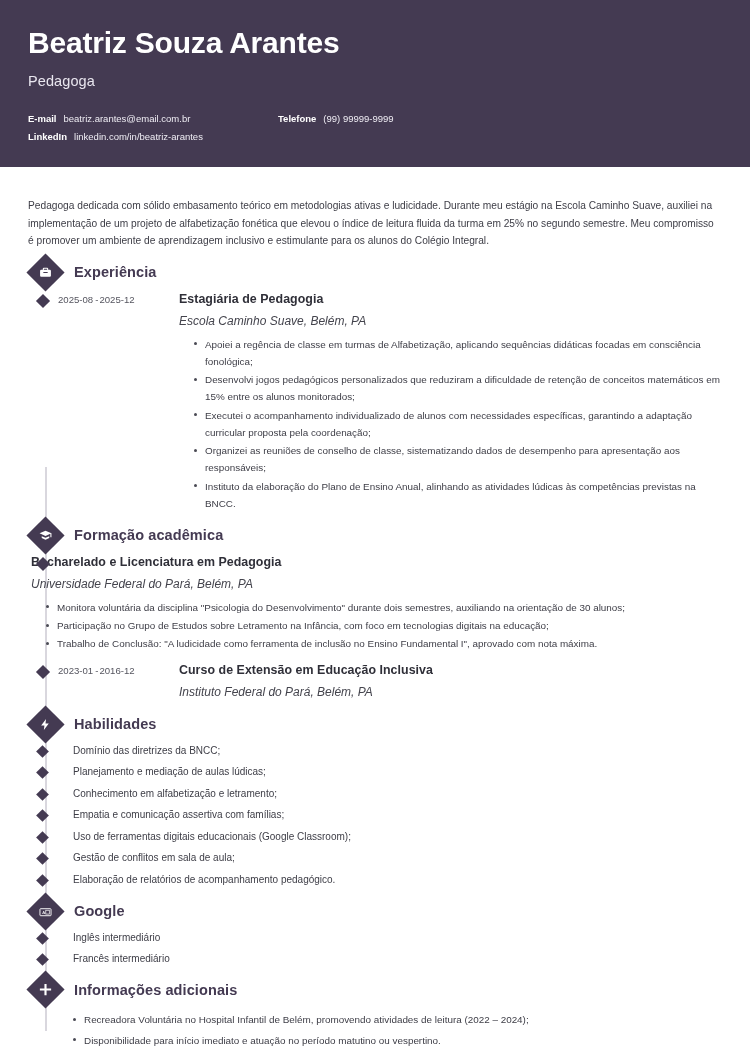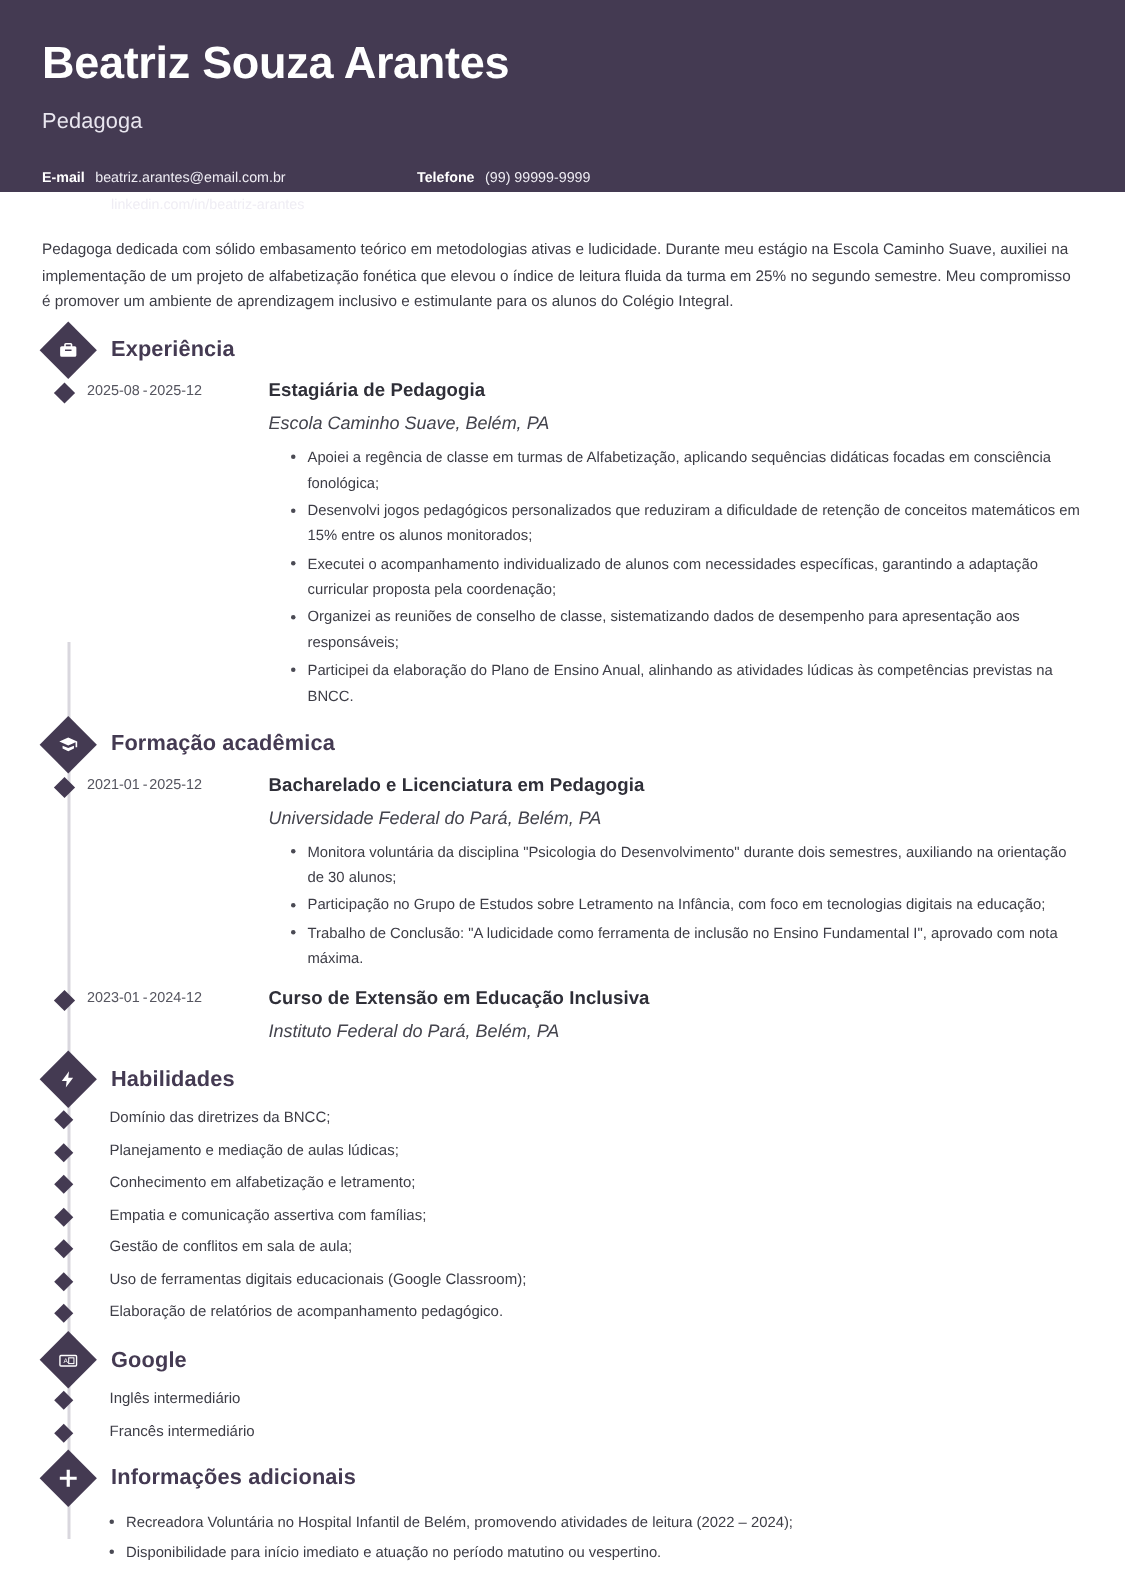--- a/index.html
+++ b/index.html
@@ -11,21 +11,21 @@
     font-family: "Liberation Sans", sans-serif;
     color: #3d3d46;
     overflow: hidden;
   }
 
   
   .header {
     background: #443a52;
     padding: 26px 28px 38px 28px;
     color: #ffffff;
-    height: 128px;
+    height: 167px;
   }
   .name {
     font-size: 30px;
     font-weight: bold;
     letter-spacing: -0.2px;
     line-height: 1.1;
     color: #ffffff;
   }
   .job-title {
     font-size: 14.5px;
@@ -260,56 +260,53 @@
         <span>2025-08</span><span class="sep">-</span><span>2025-12</span>
       </div>
       <div class="entry-main">
         <div class="entry-role">Estagiária de Pedagogia</div>
         <div class="entry-org">Escola Caminho Suave, Belém, PA</div>
         <ul class="entry-bullets">
           <li>Apoiei a regência de classe em turmas de Alfabetização, aplicando sequências didáticas focadas em consciência fonológica;</li>
           <li>Desenvolvi jogos pedagógicos personalizados que reduziram a dificuldade de retenção de conceitos matemáticos em 15% entre os alunos monitorados;</li>
           <li>Executei o acompanhamento individualizado de alunos com necessidades específicas, garantindo a adaptação curricular proposta pela coordenação;</li>
           <li>Organizei as reuniões de conselho de classe, sistematizando dados de desempenho para apresentação aos responsáveis;</li>
-          <li>Participei da elaboração do Plano de Ensino Anual, alinhando as atividades lúdicas às competências previstas na BNCC.</li>
+          <li>Instituto da elaboração do Plano de Ensino Anual, alinhando as atividades lúdicas às competências previstas na BNCC.</li>
         </ul>
       </div>
     </div>
   </div>
 
   <div class="section">
     <div class="section-head">
       <div class="diamond">
         <svg width="13" height="13" viewBox="0 0 24 24" fill="#ffffff">
           <path d="M12 3 1 8l11 5 9-4.09V15h2V8L12 3zM5 13.18v3.5L12 20l7-3.32v-3.5L12 16l-7-2.82z"></path>
         </svg>
       </div>
       <div class="section-title">Formação acadêmica</div>
     </div>
 
     <div class="entry">
       <span class="entry-dot"></span>
-      <div class="entry-dates">
-        <span>2021-01</span><span class="sep">-</span><span>2025-12</span>
-      </div>
       <div class="entry-main">
         <div class="entry-role">Bacharelado e Licenciatura em Pedagogia</div>
         <div class="entry-org">Universidade Federal do Pará, Belém, PA</div>
         <ul class="entry-bullets">
           <li>Monitora voluntária da disciplina "Psicologia do Desenvolvimento" durante dois semestres, auxiliando na orientação de 30 alunos;</li>
           <li>Participação no Grupo de Estudos sobre Letramento na Infância, com foco em tecnologias digitais na educação;</li>
           <li>Trabalho de Conclusão: "A ludicidade como ferramenta de inclusão no Ensino Fundamental I", aprovado com nota máxima.</li>
         </ul>
       </div>
     </div>
 
     <div class="entry" style="margin-top:9px;">
       <span class="entry-dot"></span>
       <div class="entry-dates">
-        <span>2023-01</span><span class="sep">-</span><span>2024-12</span>
+        <span>2023-01</span><span class="sep">-</span><span>2016-12</span>
       </div>
       <div class="entry-main">
         <div class="entry-role">Curso de Extensão em Educação Inclusiva</div>
         <div class="entry-org">Instituto Federal do Pará, Belém, PA</div>
       </div>
     </div>
   </div>
 
   <div class="section sec-skills">
     <div class="section-head">
@@ -318,22 +315,22 @@
           <path d="M13 2 4 14h6l-1 8 9-12h-6l1-8z"></path>
         </svg>
       </div>
       <div class="section-title">Habilidades</div>
     </div>
     <ul class="dlist">
       <li>Domínio das diretrizes da BNCC;</li>
       <li>Planejamento e mediação de aulas lúdicas;</li>
       <li>Conhecimento em alfabetização e letramento;</li>
       <li>Empatia e comunicação assertiva com famílias;</li>
+      <li>Uso de ferramentas digitais educacionais (Google Classroom);</li>
       <li>Gestão de conflitos em sala de aula;</li>
-      <li>Uso de ferramentas digitais educacionais (Google Classroom);</li>
       <li>Elaboração de relatórios de acompanhamento pedagógico.</li>
     </ul>
   </div>
 
   <div class="section sec-langs">
     <div class="section-head">
       <div class="diamond">
         <svg width="14" height="14" viewBox="0 0 24 24" fill="none" stroke="#ffffff" stroke-width="1.6">
           <rect x="2.5" y="6" width="19" height="12" rx="1.2"></rect>
           <text x="6.6" y="14.6" font-size="7.5" fill="#ffffff" stroke="none" font-family="Liberation Sans, sans-serif">A</text>

